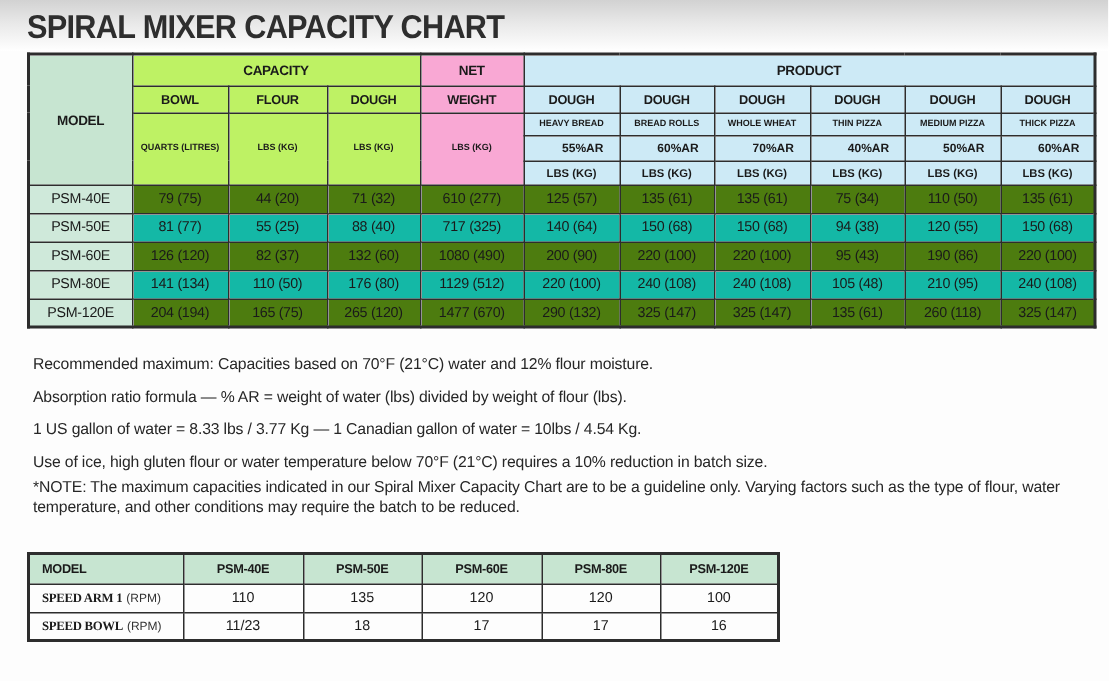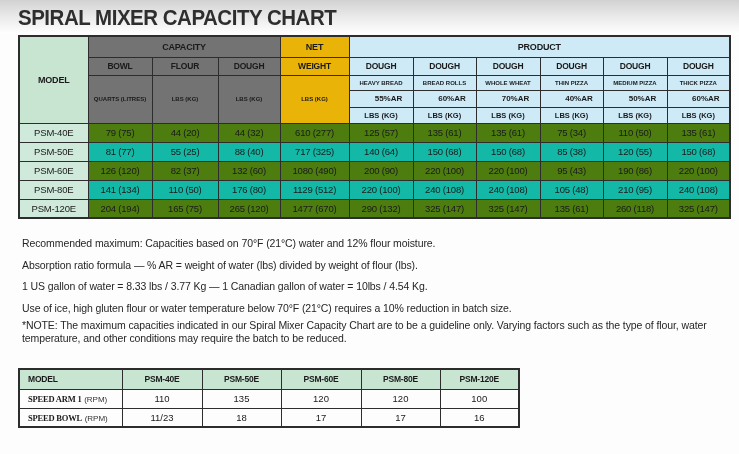--- a/index.html
+++ b/index.html
@@ -36,22 +36,22 @@
   
   .capacity-table {
     position: absolute;
     top: 35px; left: 18px;
     width: 711px;
     border: 2px solid #2d2d2d;
   }
   .capacity-table td { border: 1px solid #2d2d2d; }
   .green  { background: #c7e5d1; }
   .green-lt { background: #cfe9da; }
-  .peach  { background: #737373; }
-  .pink   { background: #eab308; }
+  .peach  { background: #bef264; }
+  .pink   { background: #f9a8d4; }
   .blue   { background: #cdeaf6; }
   .stripe { background: #14b8a6; }
   .white  { background: #4d7c0f; }
 
   tr.h1 td { height: 21px; font-size: 9px;  font-weight: bold; letter-spacing: -0.2px; }
   tr.h2 td { height: 18px; font-size: 8.5px; font-weight: bold; letter-spacing: -0.2px; }
   tr.h3 td { height: 15px; font-size: 6px;  font-weight: bold; letter-spacing: 0; }
   tr.h4 td { height: 17px; font-size: 8px;  font-weight: bold; padding-left: 15px; }
   tr.h5 td { height: 16px; font-size: 7.5px; font-weight: bold; }
   td.unit-cell { font-size: 7.5px; font-weight: bold; }
@@ -165,39 +165,39 @@
       <td class="blue">LBS (KG)</td>
       <td class="blue">LBS (KG)</td>
       <td class="blue">LBS (KG)</td>
       <td class="blue">LBS (KG)</td>
     </tr>
 
     <tr class="data">
       <td class="green-lt model-cell">PSM-40E</td>
       <td class="white">79 (75)</td>
       <td class="white">44 (20)</td>
-      <td class="white">44 (32)</td>
+      <td class="white">71 (32)</td>
       <td class="white">610 (277)</td>
       <td class="white">125 (57)</td>
       <td class="white">135 (61)</td>
       <td class="white">135 (61)</td>
       <td class="white">75 (34)</td>
       <td class="white">110 (50)</td>
       <td class="white">135 (61)</td>
     </tr>
     <tr class="data">
       <td class="green-lt model-cell">PSM-50E</td>
       <td class="stripe">81 (77)</td>
       <td class="stripe">55 (25)</td>
       <td class="stripe">88 (40)</td>
       <td class="stripe">717 (325)</td>
       <td class="stripe">140 (64)</td>
       <td class="stripe">150 (68)</td>
       <td class="stripe">150 (68)</td>
-      <td class="stripe">85 (38)</td>
+      <td class="stripe">94 (38)</td>
       <td class="stripe">120 (55)</td>
       <td class="stripe">150 (68)</td>
     </tr>
     <tr class="data">
       <td class="green-lt model-cell">PSM-60E</td>
       <td class="white">126 (120)</td>
       <td class="white">82 (37)</td>
       <td class="white">132 (60)</td>
       <td class="white">1080 (490)</td>
       <td class="white">200 (90)</td>

